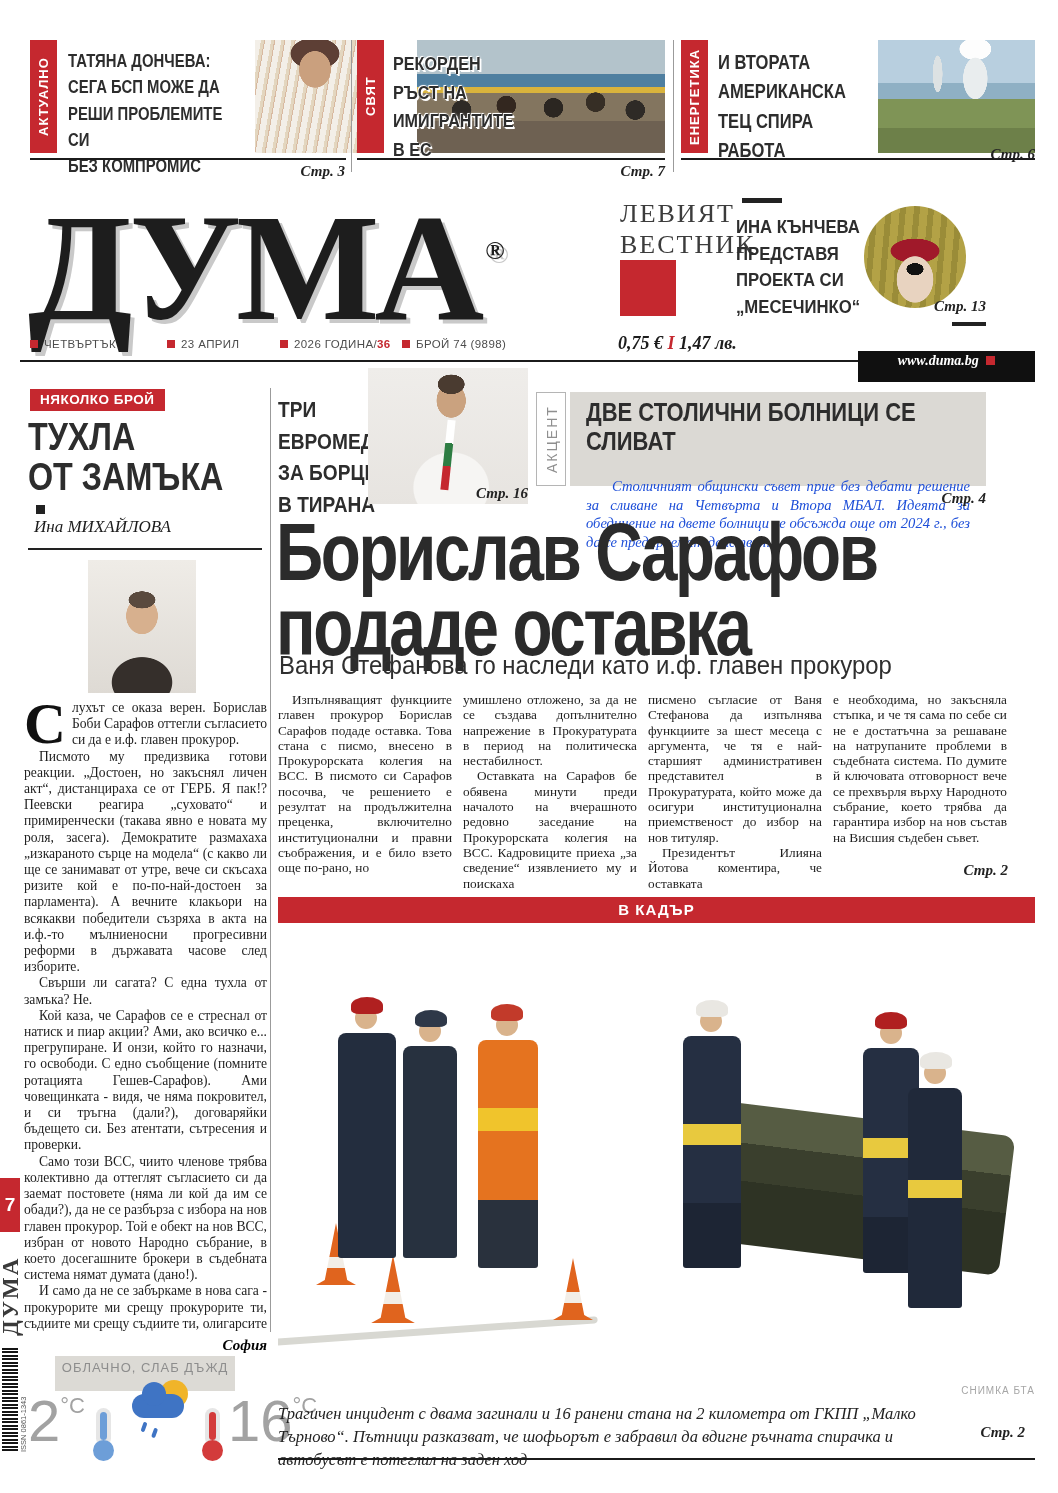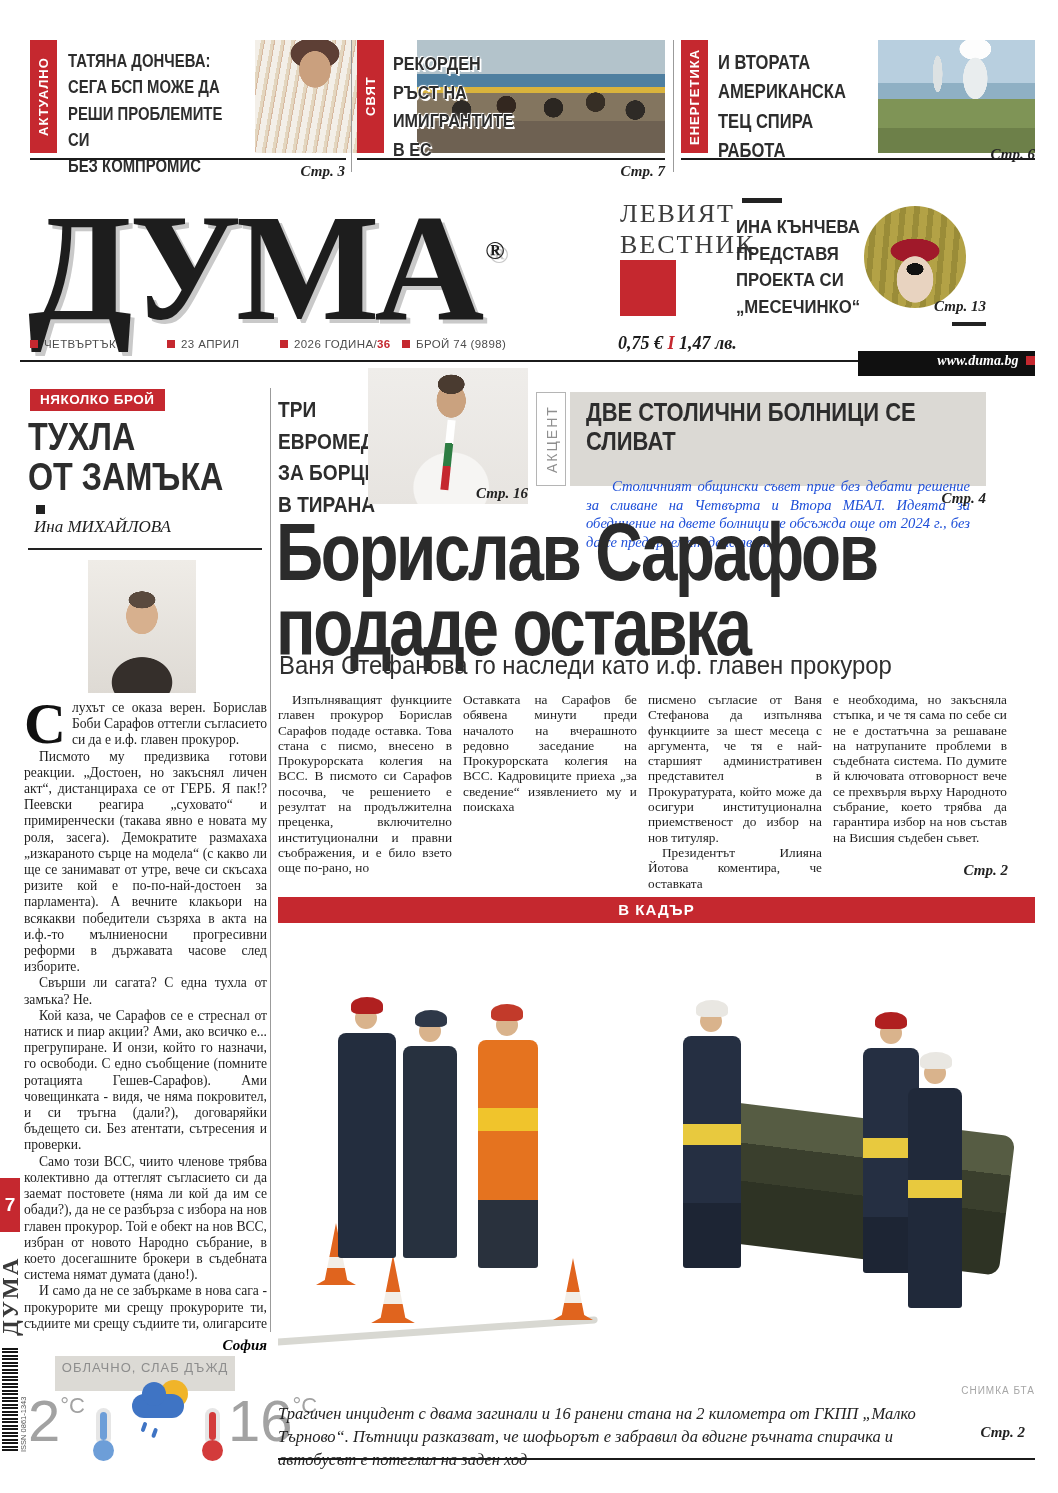--- a/index.html
+++ b/index.html
@@ -172,22 +172,22 @@
       <span class="dl"><span class="sq"></span><span>23 АПРИЛ</span><span class="redtxt"></span></span>
       <span class="dl"><span class="sq"></span><span>2026 ГОДИНА/</span><span class="redtxt">36</span></span>
       <span class="dl"><span class="sq"></span><span>БРОЙ 74 (9898)</span><span class="redtxt"></span></span>
     </div>
   <div class="abs" style="left:618px;top:333px;font-size:18px;font-weight:bold;font-style:italic;color:#1c1c1c;">
     <span>0,75 €</span>
     <span class="redtxt">I</span>
     <span>1,47 лв.</span>
   </div>
   <div class="abs" style="left:20px;top:360px;width:1015px;height:2px;background:#1b1b1b;"></div>
-  <div class="abs" style="left:858px;top:351px;width:177px;height:25px;background:#101010;color:#fff;
-       font-style:italic;font-weight:bold;font-size:14px;text-align:right;line-height:20px;">
+  <div class="abs" style="left:858px;top:351px;width:177px;height:31px;background:#101010;color:#fff;
+       font-style:italic;font-weight:bold;font-size:14px;text-align:center;line-height:20px;">
     <span>www.duma.bg</span>
     <span style="display:inline-block;width:9px;height:9px;background:var(--red);margin-left:4px;"></span>
   </div>
 
   <div class="abs" style="left:30px;top:390px;">
     <span id="oplabel">НЯКОЛКО БРОЙ</span>
   </div>
   <div class="abs cond pre sx" style="left:28px;top:418px;width:280px;font-size:38px;line-height:1.05;transform:scaleX(.85);">ТУХЛА
 ОТ ЗАМЪКА</div>
   <div class="abs" style="left:36px;top:505px;width:9px;height:9px;background:#222;"></div>
@@ -247,20 +247,21 @@
 
   <div class="abs cond pre sx" style="left:276px;top:514px;width:940px;font-size:82px;line-height:.92;letter-spacing:-3px;transform:scaleX(.8);color:#2b2b2b;">Борислав Сарафов
 подаде оставка</div>
   <div class="abs sans sx" style="left:279px;top:650px;width:700px;font-size:26px;color:#2f2f2f;transform:scaleX(.92);">Ваня Стефанова го наследи като и.ф. главен прокурор</div>
 
   <div class="abs cols" style="left:278px;top:692px;width:730px;height:198px;overflow:hidden;">
     <div class="col">
         <p>Изпълняващият функциите главен прокурор Борислав Сарафов подаде оставка. Това стана с писмо, внесено в Прокурорската колегия на ВСС. В писмото си Сарафов посочва, че решението е резултат на продължителна преценка, включително институционални и правни съображения, и е било взето още по-рано, но</p>
       </div>
     <div class="col cont">
+        <p>умишлено отложено, за да не се създава допълнително напрежение в Прокуратурата в период на политическа нестабилност.</p>
         <p>Оставката на Сарафов бе обявена минути преди началото на вчерашното редовно заседание на Прокурорската колегия на ВСС. Кадровиците приеха „за сведение“ изявлението му и поискаха</p>
       </div>
     <div class="col cont">
         <p>писмено съгласие от Ваня Стефанова да изпълнява функциите за шест месеца с аргумента, че тя е най-старшият административен представител в Прокуратурата, който може да осигури институционална приемственост до избор на нов титуляр.</p>
         <p>Президентът Илияна Йотова коментира, че оставката</p>
       </div>
     <div class="col cont">
         <p>е необходима, но закъсняла стъпка, и че тя сама по себе си не е достатъчна за решаване на натрупаните проблеми в съдебната система. По думите й ключовата отговорност вече се прехвърля върху Народното събрание, което трябва да гарантира избор на нов състав на Висшия съдебен съвет.</p>
       </div>
   </div>

